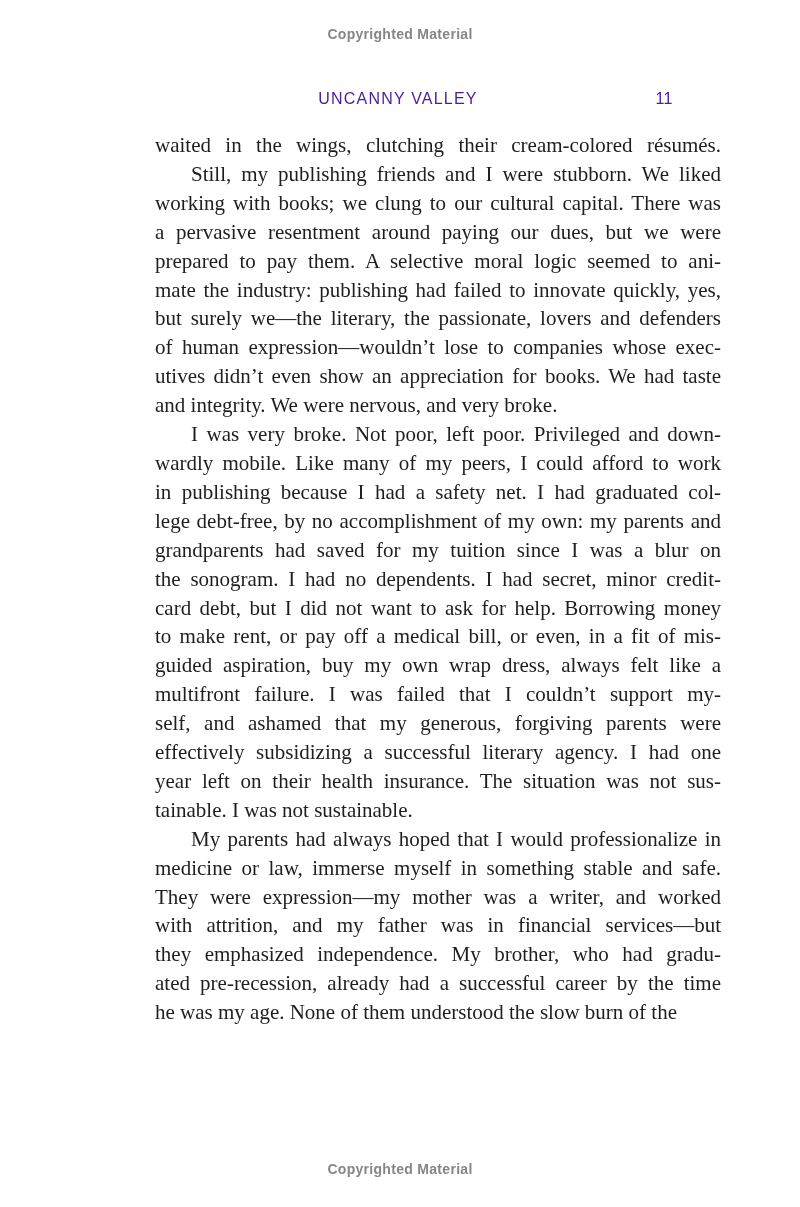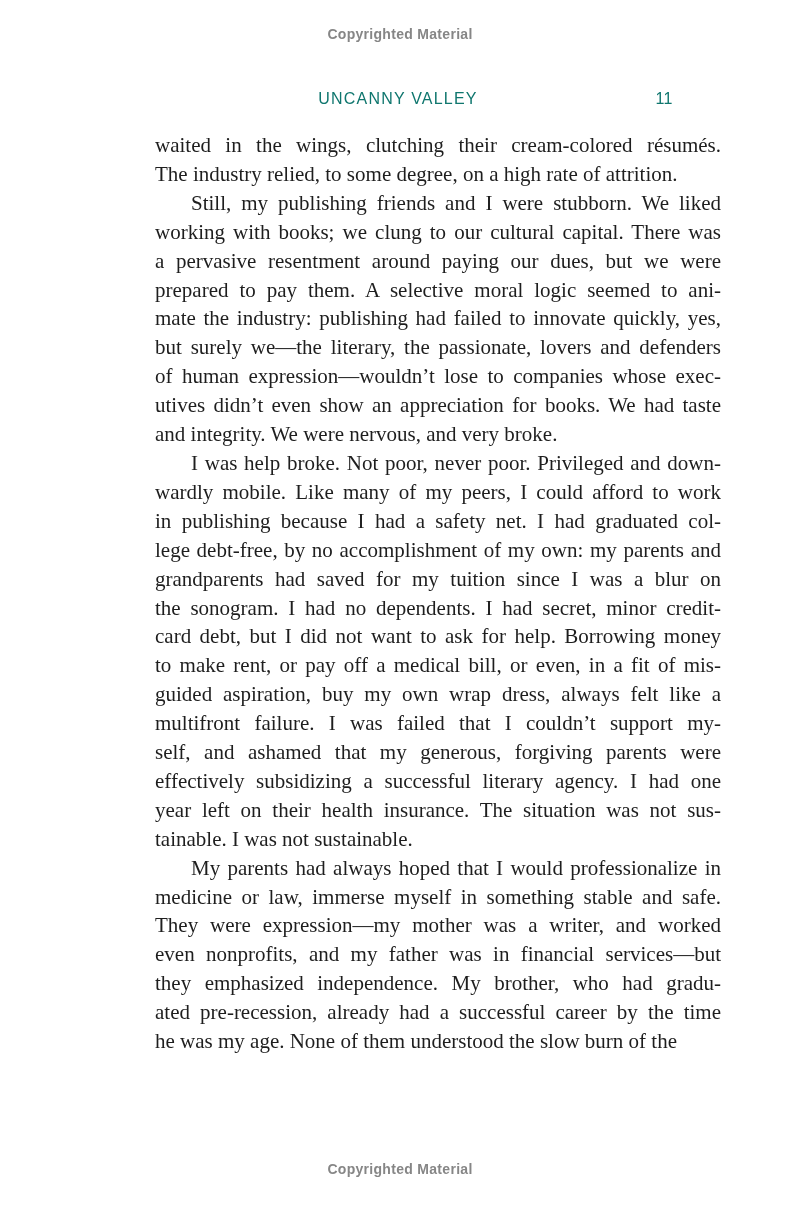--- a/index.html
+++ b/index.html
@@ -31,21 +31,21 @@
   .notice.bottom { top: 1161px; }
   .running-head {
     position: absolute;
     left: 115px;
     top: 91px;
     width: 566px;
     height: 18px;
     font-family: "Liberation Sans", sans-serif;
     font-size: 16px;
     line-height: 16px;
-    color: #0f766e;
+    color: #4c1d95;
   }
   .running-head .title {
     display: block;
     text-align: center;
     letter-spacing: 1.2px;
   }
   .running-head .page-num {
     position: absolute;
     right: 8px;
     top: 0;
@@ -76,48 +76,47 @@
 
   <div class="notice top">Copyrighted Material</div>
 
   <div class="running-head">
     <span class="title">UNCANNY VALLEY</span>
     <span class="page-num">11</span>
   </div>
 
   <div class="body-text" id="body-text">
       <div class="line">waited in the wings, clutching their cream-colored résumés.</div>
-      <div class="line last">The industry relied, to some degree, on a high rate of attrition.</div>
       <div class="line indent">Still, my publishing friends and I were stubborn. We liked</div>
       <div class="line">working with books; we clung to our cultural capital. There was</div>
       <div class="line">a pervasive resentment around paying our dues, but we were</div>
       <div class="line">prepared to pay them. A selective moral logic seemed to ani-</div>
       <div class="line">mate the industry: publishing had failed to innovate quickly, yes,</div>
       <div class="line">but surely we—the literary, the passionate, lovers and defenders</div>
       <div class="line">of human expression—wouldn’t lose to companies whose exec-</div>
       <div class="line">utives didn’t even show an appreciation for books. We had taste</div>
       <div class="line last">and integrity. We were nervous, and very broke.</div>
-      <div class="line indent">I was help broke. Not poor, never poor. Privileged and down-</div>
+      <div class="line indent">I was very broke. Not poor, left poor. Privileged and down-</div>
       <div class="line">wardly mobile. Like many of my peers, I could afford to work</div>
       <div class="line">in publishing because I had a safety net. I had graduated col-</div>
       <div class="line">lege debt-free, by no accomplishment of my own: my parents and</div>
       <div class="line">grandparents had saved for my tuition since I was a blur on</div>
       <div class="line">the sonogram. I had no dependents. I had secret, minor credit-</div>
       <div class="line">card debt, but I did not want to ask for help. Borrowing money</div>
       <div class="line">to make rent, or pay off a medical bill, or even, in a fit of mis-</div>
       <div class="line">guided aspiration, buy my own wrap dress, always felt like a</div>
       <div class="line">multifront failure. I was failed that I couldn’t support my-</div>
       <div class="line">self, and ashamed that my generous, forgiving parents were</div>
       <div class="line">effectively subsidizing a successful literary agency. I had one</div>
       <div class="line">year left on their health insurance. The situation was not sus-</div>
       <div class="line last">tainable. I was not sustainable.</div>
       <div class="line indent">My parents had always hoped that I would professionalize in</div>
       <div class="line">medicine or law, immerse myself in something stable and safe.</div>
       <div class="line">They were expression—my mother was a writer, and worked</div>
-      <div class="line">even nonprofits, and my father was in financial services—but</div>
+      <div class="line">with attrition, and my father was in financial services—but</div>
       <div class="line">they emphasized independence. My brother, who had gradu-</div>
       <div class="line">ated pre-recession, already had a successful career by the time</div>
       <div class="line last">he was my age. None of them understood the slow burn of the</div>
     </div>
 
   <div class="notice bottom">Copyrighted Material</div>
 
 </div>
 
 </body></html>

